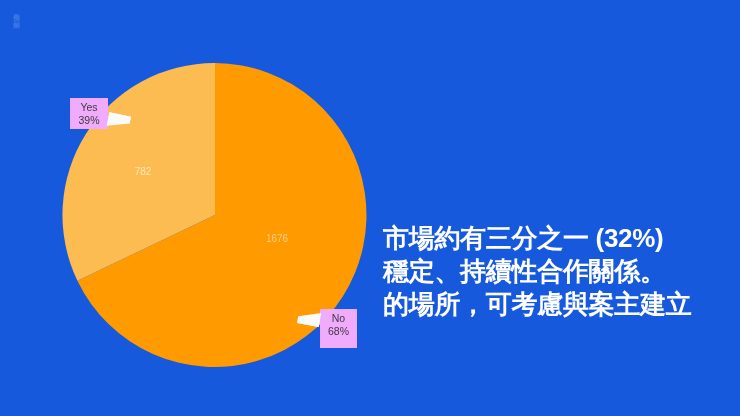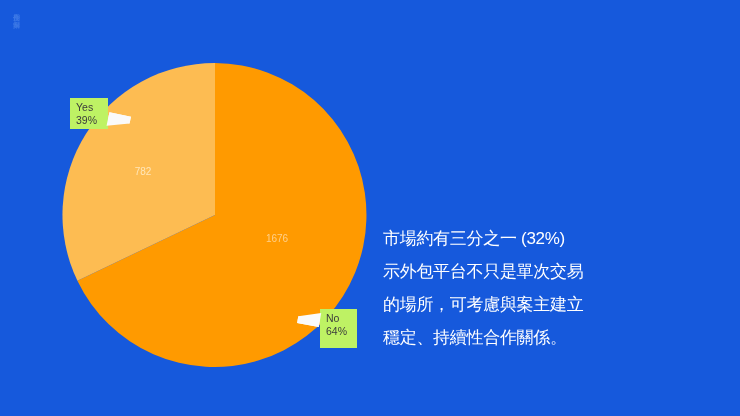--- a/index.html
+++ b/index.html
@@ -56,24 +56,25 @@
     font-size: 10px;
     fill: #FFE6B8;
   }
   .slice-value.dark {
     fill: #FFD089;
   }
 
   
   .callout {
     position: absolute;
-    background: #bef264;
+    background: #f0abfc;
     color: #3C3C3C;
     font-size: 10.5px;
     line-height: 13px;
+    text-align: center;
     padding: 3px 6px 4px 6px;
     box-sizing: border-box;
     white-space: nowrap;
   }
   .callout .l1 { display: block; }
   .callout .l2 { display: block; }
 
   .callout-yes {
     left: 70px;
     top: 98px;
@@ -117,22 +118,22 @@
   }
 
   
   .copy {
     position: absolute;
     left: 383px;
     top: 222px;
     width: 340px;
     color: #FFFFFF;
     font-family: "Liberation Sans", sans-serif;
-    font-weight: normal;
-    font-size: 17px;
+    font-weight: bold;
+    font-size: 26px;
     line-height: 33px;
     letter-spacing: -0.3px;
   }
   .copy .line { display: block; white-space: nowrap; }
 </style>
 </head>
 <body>
 
 <div id="slide">
 
@@ -151,24 +152,23 @@
 
     <div class="callout callout-yes">
       <span class="tail"></span>
       <span class="l1">Yes</span>
       <span class="l2">39%</span>
     </div>
 
     <div class="callout callout-no">
       <span class="tail"></span>
       <span class="l1">No</span>
-      <span class="l2">64%</span>
+      <span class="l2">68%</span>
     </div>
   </div>
 
   <div class="copy">
     <span class="line">市場約有三分之一 (32%)</span>
-    <span class="line">示外包平台不只是單次交易</span>
+    <span class="line">穩定、持續性合作關係。</span>
     <span class="line">的場所，可考慮與案主建立</span>
-    <span class="line">穩定、持續性合作關係。</span>
   </div>
 
 </div>
 
 </body></html>

